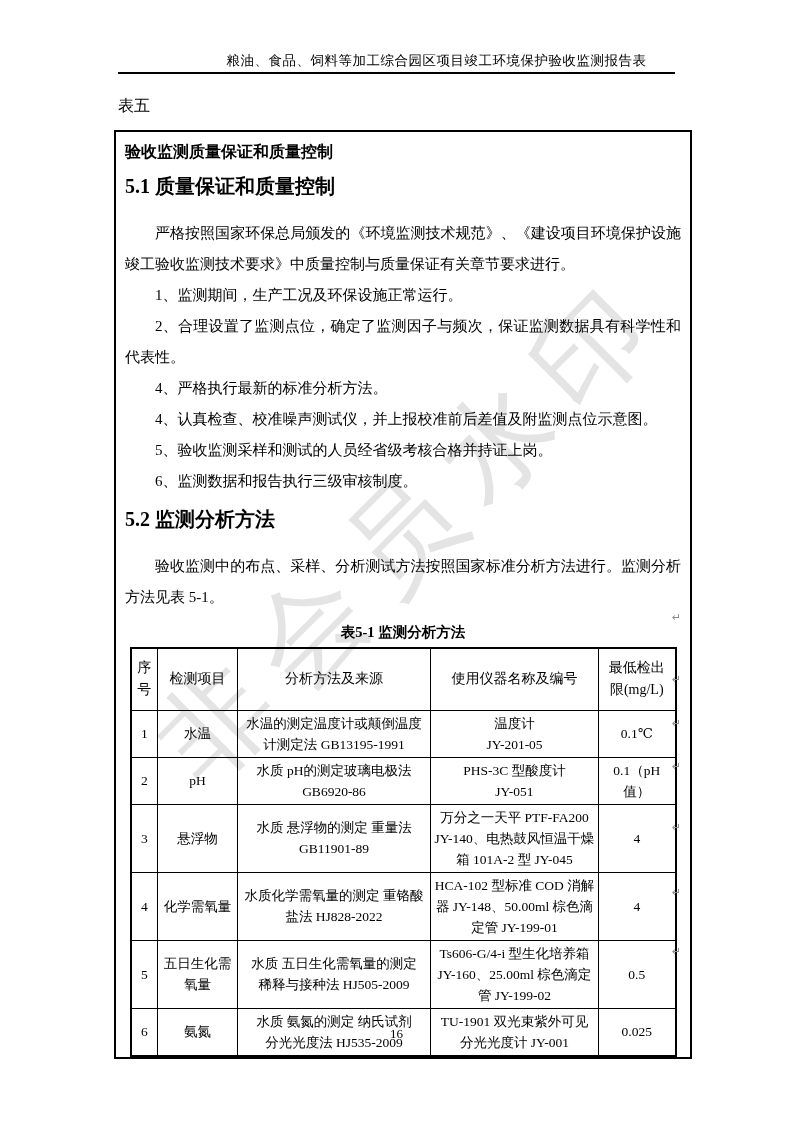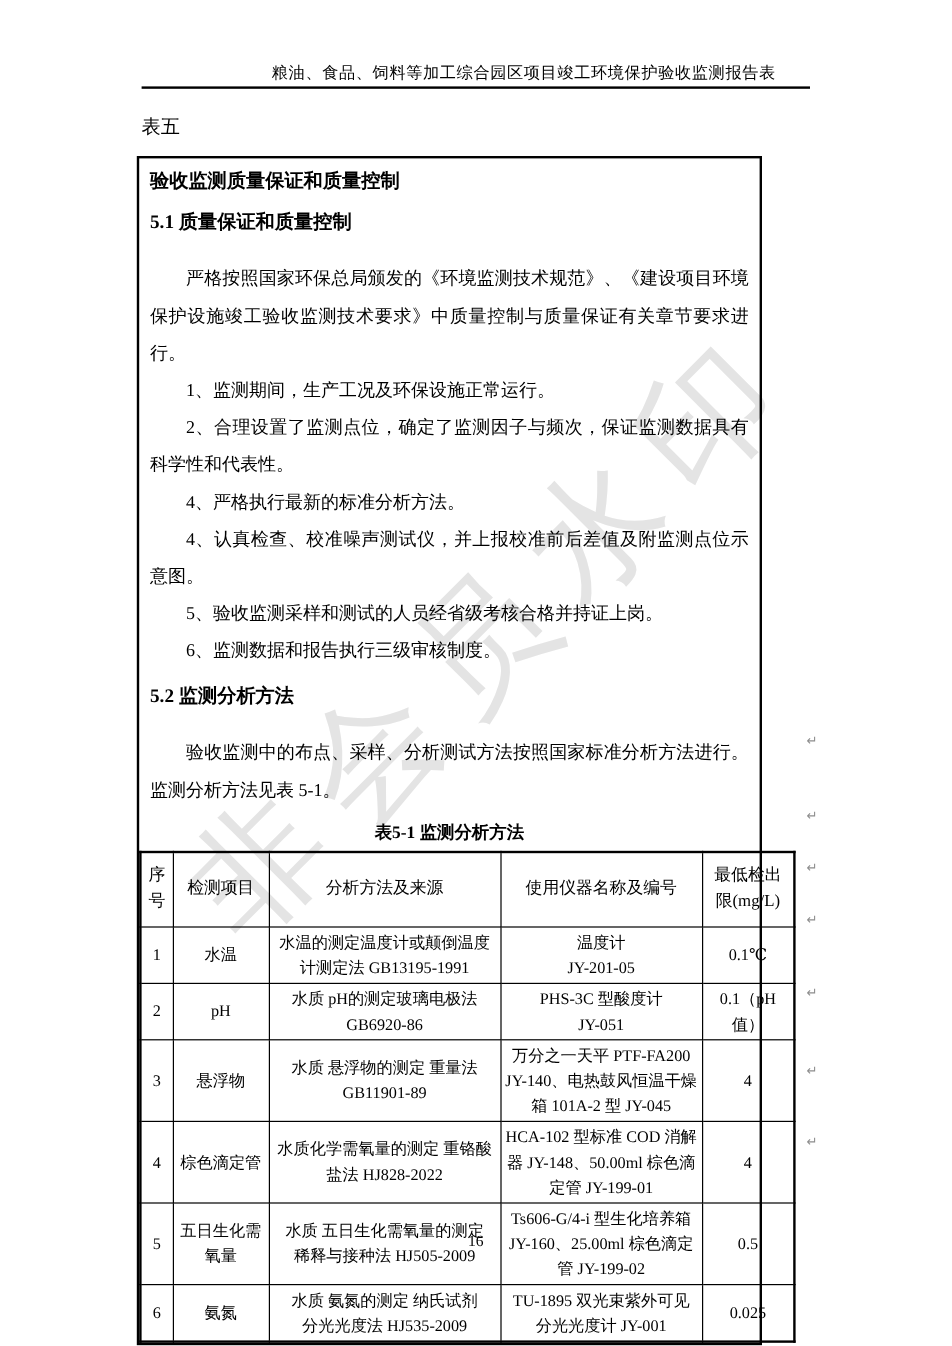--- a/index.html
+++ b/index.html
@@ -22,25 +22,25 @@
   }
   .header-rule {
     position:absolute; top:72px; left:118px; width:557px; height:2px;
     background:#000; z-index:1;
   }
   .section-label {
     position:absolute; top:96px; left:118px; font-size:16px; font-weight:normal; z-index:1;
   }
   
   .box {
-    position:absolute; top:130px; left:114px; width:521px;
+    position:absolute; top:130px; left:114px; width:578px;
     border:2px solid #000; box-sizing:border-box; z-index:1; background:transparent;
   }
   .box-heading { font-size:16px; font-weight:bold; margin:8px 9px 0; line-height:24px; }
-  .sub-heading { font-size:16px; font-weight:bold; margin:10px 9px 0; line-height:24px; }
+  .sub-heading { font-size:20px; font-weight:bold; margin:10px 9px 0; line-height:24px; }
   .para  { font-size:15px; line-height:31px; margin:20px 9px 0; text-indent:2em; text-align:justify; }
   .item  { font-size:15px; line-height:31px; margin:0 9px; text-indent:2em; text-align:justify;font-family:Liberation Serif, serif; }
   .t-title { text-align:center; font-size:14.5px; font-weight:bold; margin:8px 0 0; line-height:22px; }
   
   table.t51 {
     border-collapse:collapse; margin:4px auto 0; width:545px;
     table-layout:fixed; border:2px solid #000;
   }
   .t51 th, .t51 td {
     border:1px solid #000; text-align:center; vertical-align:middle;
@@ -136,39 +136,39 @@
       <tr class="r3">
         <td>3</td>
         <td>悬浮物</td>
         <td>水质 悬浮物的测定 重量法
 GB11901-89</td>
         <td>万分之一天平 PTF-FA200 JY-140、电热鼓风恒温干燥箱 101A-2 型 JY-045</td>
         <td>4</td>
       </tr>
       <tr class="r4">
         <td>4</td>
-        <td>棕色滴定管</td>
+        <td>化学需氧量</td>
         <td>水质化学需氧量的测定 重铬酸盐法 HJ828-2022</td>
         <td>HCA-102 型标准 COD 消解器 JY-148、50.00ml 棕色滴定管 JY-199-01</td>
         <td>4</td>
       </tr>
       <tr class="r5">
         <td>5</td>
         <td>五日生化需氧量</td>
         <td>水质 五日生化需氧量的测定
 稀释与接种法 HJ505-2009</td>
         <td>Ts606-G/4-i 型生化培养箱 JY-160、25.00ml 棕色滴定管 JY-199-02</td>
         <td>0.5</td>
       </tr>
       <tr class="r6">
         <td>6</td>
         <td>氨氮</td>
         <td>水质 氨氮的测定 纳氏试剂
 分光光度法 HJ535-2009</td>
-        <td>TU-1895 双光束紫外可见
+        <td>TU-1901 双光束紫外可见
 分光光度计 JY-001</td>
         <td>0.025</td>
       </tr>
     </tbody>
       </table>
   </div>
 
   <span class="pm pm1">↵</span>
   <span class="pm pm2">↵</span>
   <span class="pm pm3">↵</span>

